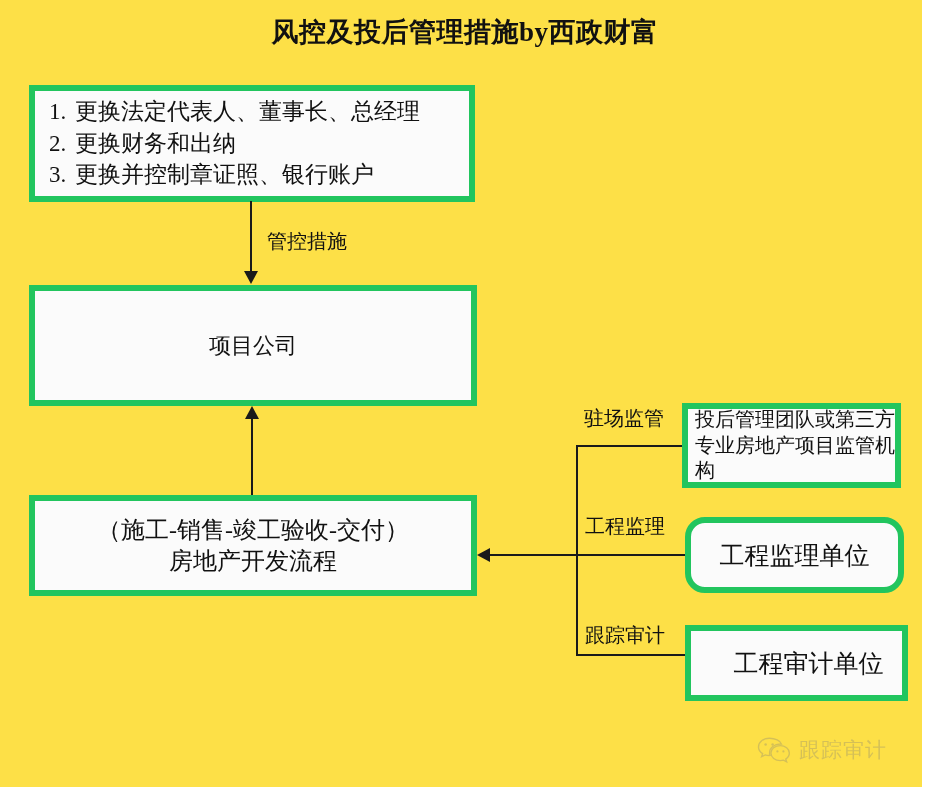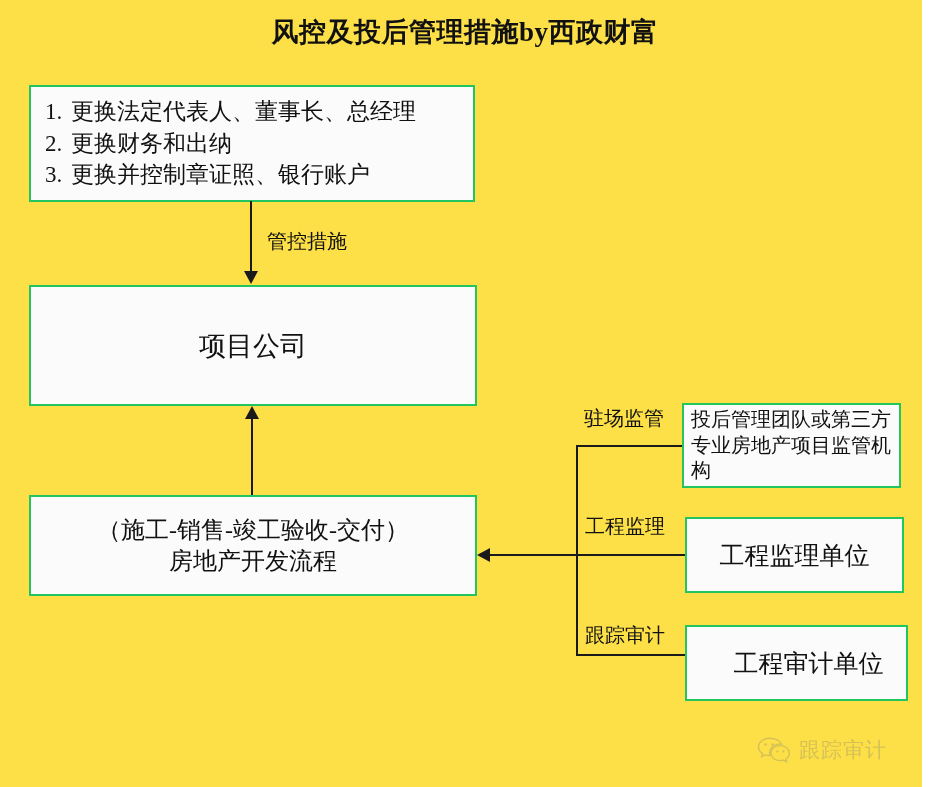--- a/index.html
+++ b/index.html
@@ -28,21 +28,21 @@
     font-weight: bold;
     letter-spacing: 0.5px;
     color: #111;
     white-space: nowrap;
   }
 
   
   .box {
     position: absolute;
     box-sizing: border-box;
-    border: 2px solid #22c55e;
+    border: 6px solid #22c55e;
     background: #fbfbfb;
     display: flex;
     align-items: center;
     overflow: hidden;
   }
   .box-center {
     justify-content: center;
     text-align: center;
   }
   .box-left {
@@ -69,21 +69,21 @@
   .measure-num {
     display: inline-block;
     min-width: 26px;
   }
 
   #box-project-company {
     left: 29px;
     top: 285px;
     width: 448px;
     height: 121px;
-    font-size: 27px;
+    font-size: 22px;
   }
 
   #box-dev-process {
     left: 29px;
     top: 495px;
     width: 448px;
     height: 101px;
     font-size: 24px;
     line-height: 1.28;
   }
@@ -99,20 +99,21 @@
     line-height: 1.28;
     align-items: center;
   }
 
   #box-engineering-supervisor {
     left: 685px;
     top: 517px;
     width: 219px;
     height: 76px;
     font-size: 25px;
+    border-radius: 20px;
   }
 
   #box-engineering-auditor {
     left: 685px;
     top: 625px;
     width: 223px;
     height: 76px;
     font-size: 25px;
     padding-left: 24px;
   }

